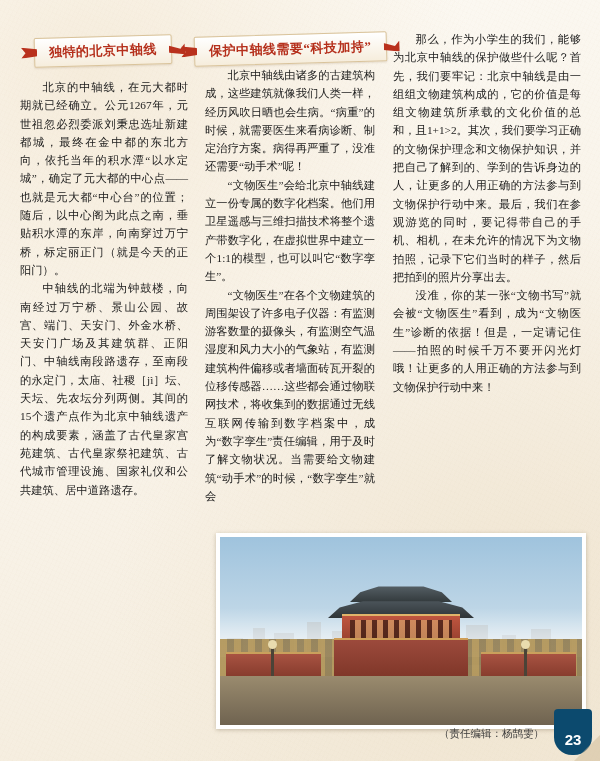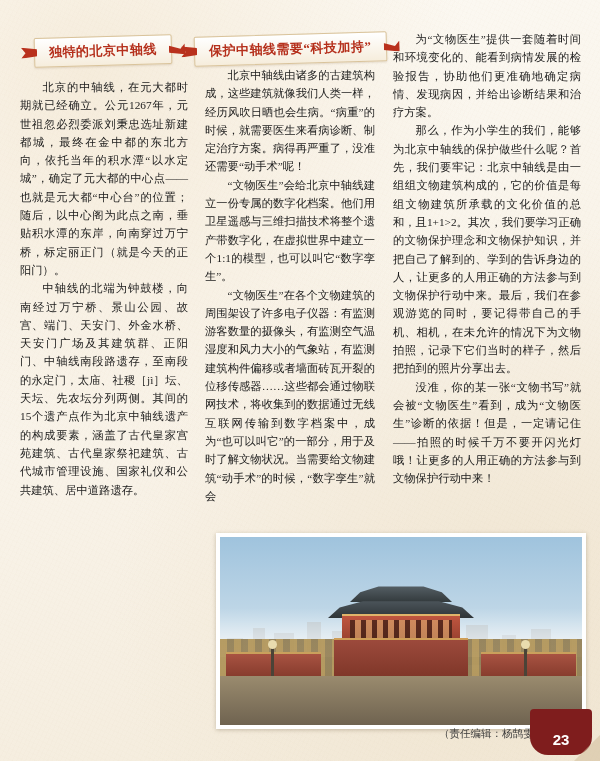--- a/index.html
+++ b/index.html
@@ -231,23 +231,23 @@
     position: absolute;
     right: 56px;
     bottom: 20px;
     font-size: 10.5px;
     color: #3a3a3a;
   }
   .page-num {
     position: absolute;
     right: 8px;
     bottom: 6px;
-    width: 62px;
+    width: 38px;
     height: 46px;
-    background: #7f1d1d;
+    background: #0c4a6e;
     border-radius: 4px 4px 18px 18px;
     color: #fff;
     display: flex;
     align-items: flex-end;
     justify-content: center;
     padding-bottom: 7px;
     box-sizing: border-box;
     font-family: "Liberation Sans", sans-serif;
     font-size: 15px;
     font-weight: bold;
@@ -282,25 +282,24 @@
   </div>
 
   <div class="col" id="col-1">
     <p>北京的中轴线，在元大都时期就已经确立。公元1267年，元世祖忽必烈委派刘秉忠选址新建都城，最终在金中都的东北方向，依托当年的积水潭“以水定城”，确定了元大都的中心点——也就是元大都“中心台”的位置；随后，以中心阁为此点之南，垂贴积水潭的东岸，向南穿过万宁桥，标定丽正门（就是今天的正阳门）。</p>
     <p>中轴线的北端为钟鼓楼，向南经过万宁桥、景山公园、故宫、端门、天安门、外金水桥、天安门广场及其建筑群、正阳门、中轴线南段路遗存，至南段的永定门，太庙、社稷［jì］坛、天坛、先农坛分列两侧。其间的15个遗产点作为北京中轴线遗产的构成要素，涵盖了古代皇家宫苑建筑、古代皇家祭祀建筑、古代城市管理设施、国家礼仪和公共建筑、居中道路遗存。</p>
   </div>
 
   <div class="col" id="col-2">
     <p>北京中轴线由诸多的古建筑构成，这些建筑就像我们人类一样，经历风吹日晒也会生病。“病重”的时候，就需要医生来看病诊断、制定治疗方案。病得再严重了，没准还需要“动手术”呢！</p>
     <p>“文物医生”会给北京中轴线建立一份专属的数字化档案。他们用卫星遥感与三维扫描技术将整个遗产带数字化，在虚拟世界中建立一个1:1的模型，也可以叫它“数字孪生”。</p>
-    <p>“文物医生”在各个文物建筑的周围架设了许多电子仪器：有监测游客数量的摄像头，有监测空气温湿度和风力大小的气象站，有监测建筑构件偏移或者墙面砖瓦开裂的位移传感器……这些都会通过物联网技术，将收集到的数据通过无线互联网传输到数字档案中，成为“也可以叫它”的一部分，用于及时了解文物状况。当需要给文物建筑“动手术”的时候，“数字孪生”就会</p>
+    <p>“文物医生”在各个文物建筑的周围架设了许多电子仪器：有监测游客数量的摄像头，有监测空气温湿度和风力大小的气象站，有监测建筑构件偏移或者墙面砖瓦开裂的位移传感器……这些都会通过物联网技术，将收集到的数据通过无线互联网传输到数字档案中，成为“数字孪生”责任编辑，用于及时了解文物状况。当需要给文物建筑“动手术”的时候，“数字孪生”就会</p>
   </div>
 
   <div class="col" id="col-3">
-    <p>为“文物医生”提供一套随着时间和环境变化的、能看到病情发展的检验报告，协助他们更准确地确定病情、发现病因，并给出诊断结果和治疗方案。</p>
     <p>那么，作为小学生的我们，能够为北京中轴线的保护做些什么呢？首先，我们要牢记：北京中轴线是由一组组文物建筑构成的，它的价值是每组文物建筑所承载的文化价值的总和，且1+1&gt;2。其次，我们要学习正确的文物保护理念和文物保护知识，并把自己了解到的、学到的告诉身边的人，让更多的人用正确的方法参与到文物保护行动中来。最后，我们在参观游览的同时，要记得带自己的手机、相机，在未允许的情况下为文物拍照，记录下它们当时的样子，然后把拍到的照片分享出去。</p>
     <p>没准，你的某一张“文物书写”就会被“文物医生”看到，成为“文物医生”诊断的依据！但是，一定请记住——拍照的时候千万不要开闪光灯哦！让更多的人用正确的方法参与到文物保护行动中来！</p>
   </div>
 
   <div class="photo-wrap">
     <div class="photo">
       <div class="skyline">
         <i style="left:2%;width:16px;height:38%"></i>
         <i style="left:9%;width:12px;height:52%"></i>
         <i style="left:15%;width:20px;height:44%"></i>

